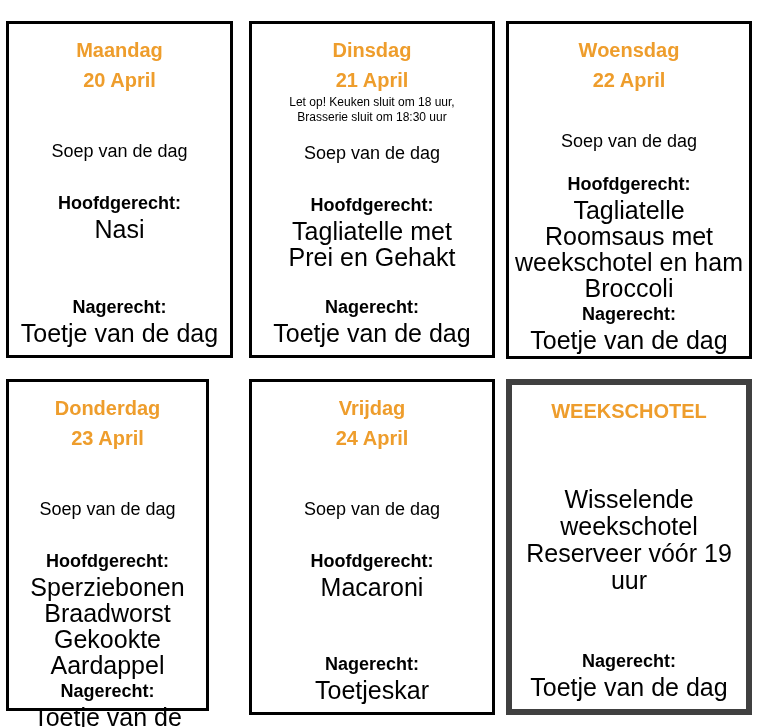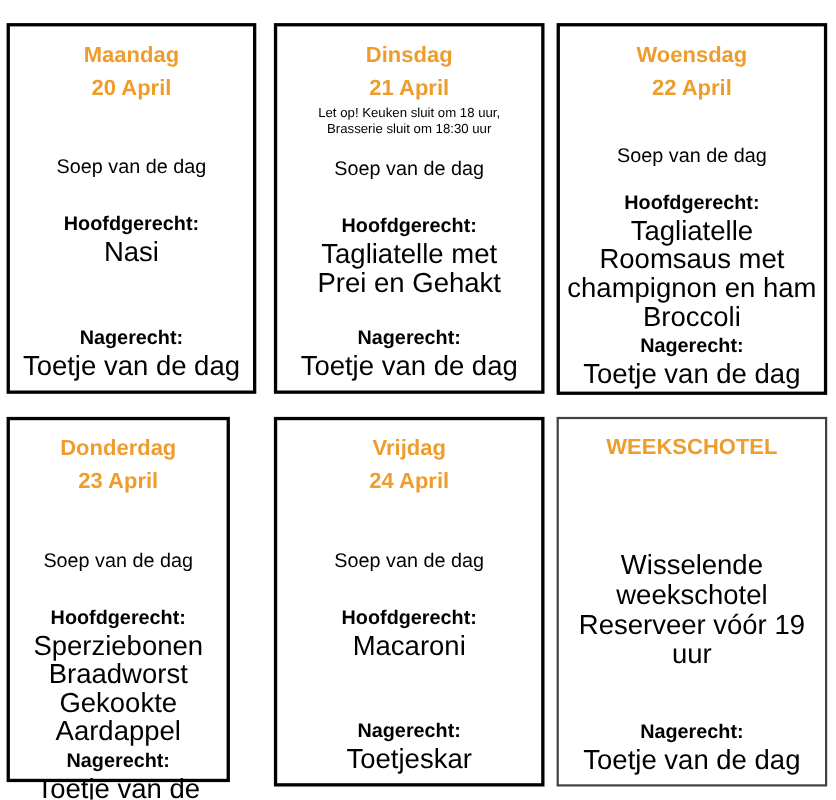--- a/index.html
+++ b/index.html
@@ -6,21 +6,21 @@
   .board{
     position:relative;width:760px;height:727px;background:#ffffff;
     font-family:"Liberation Sans",sans-serif;color:#000000;overflow:hidden;
   }
   .card{
     position:absolute;box-sizing:border-box;background:#ffffff;
     border:3px solid #000000;
     display:flex;flex-direction:column;align-items:center;text-align:center;
     padding:11px 6px 9px 6px;
   }
-  .card--highlight{border:2px solid #404040;gap:19px;}
+  .card--highlight{border:6px solid #404040;}
   .day{font-size:20px;font-weight:bold;color:#ee9d2c;line-height:30px;}
   .note{font-size:12px;line-height:15px;white-space:nowrap;}
   .soup{font-size:18px;font-weight:normal;line-height:24px;margin-top:44px;}
   .course-label{font-size:18px;font-weight:bold;line-height:26px;}
   .main-label{margin-top:27px;}
   .course-line{font-size:25px;line-height:26px;}
   .dessert-block{margin-top:auto;}
   
   .c2 .soup{margin-top:16px;}
   .c3 .soup{margin-top:34px;}
@@ -66,21 +66,21 @@
 
   <article class="card c3" style="left:506px;top:21px;width:246px;height:338px">
     <header>
       <div class="day">Woensdag</div>
       <div class="day">22 April</div>
     </header>
     <div class="soup">Soep van de dag</div>
     <div class="course-label main-label">Hoofdgerecht:</div>
     <div class="course-line">Tagliatelle</div>
     <div class="course-line">Roomsaus met</div>
-    <div class="course-line">champignon en ham</div>
+    <div class="course-line">weekschotel en ham</div>
     <div class="course-line">Broccoli</div>
     <div class="dessert-block">
       <div class="course-label">Nagerecht:</div>
       <div class="course-line">Toetje van de dag</div>
     </div>
   </article>
 
   <article class="card c4" style="left:6px;top:379px;width:203px;height:332px">
     <header>
       <div class="day">Donderdag</div>

